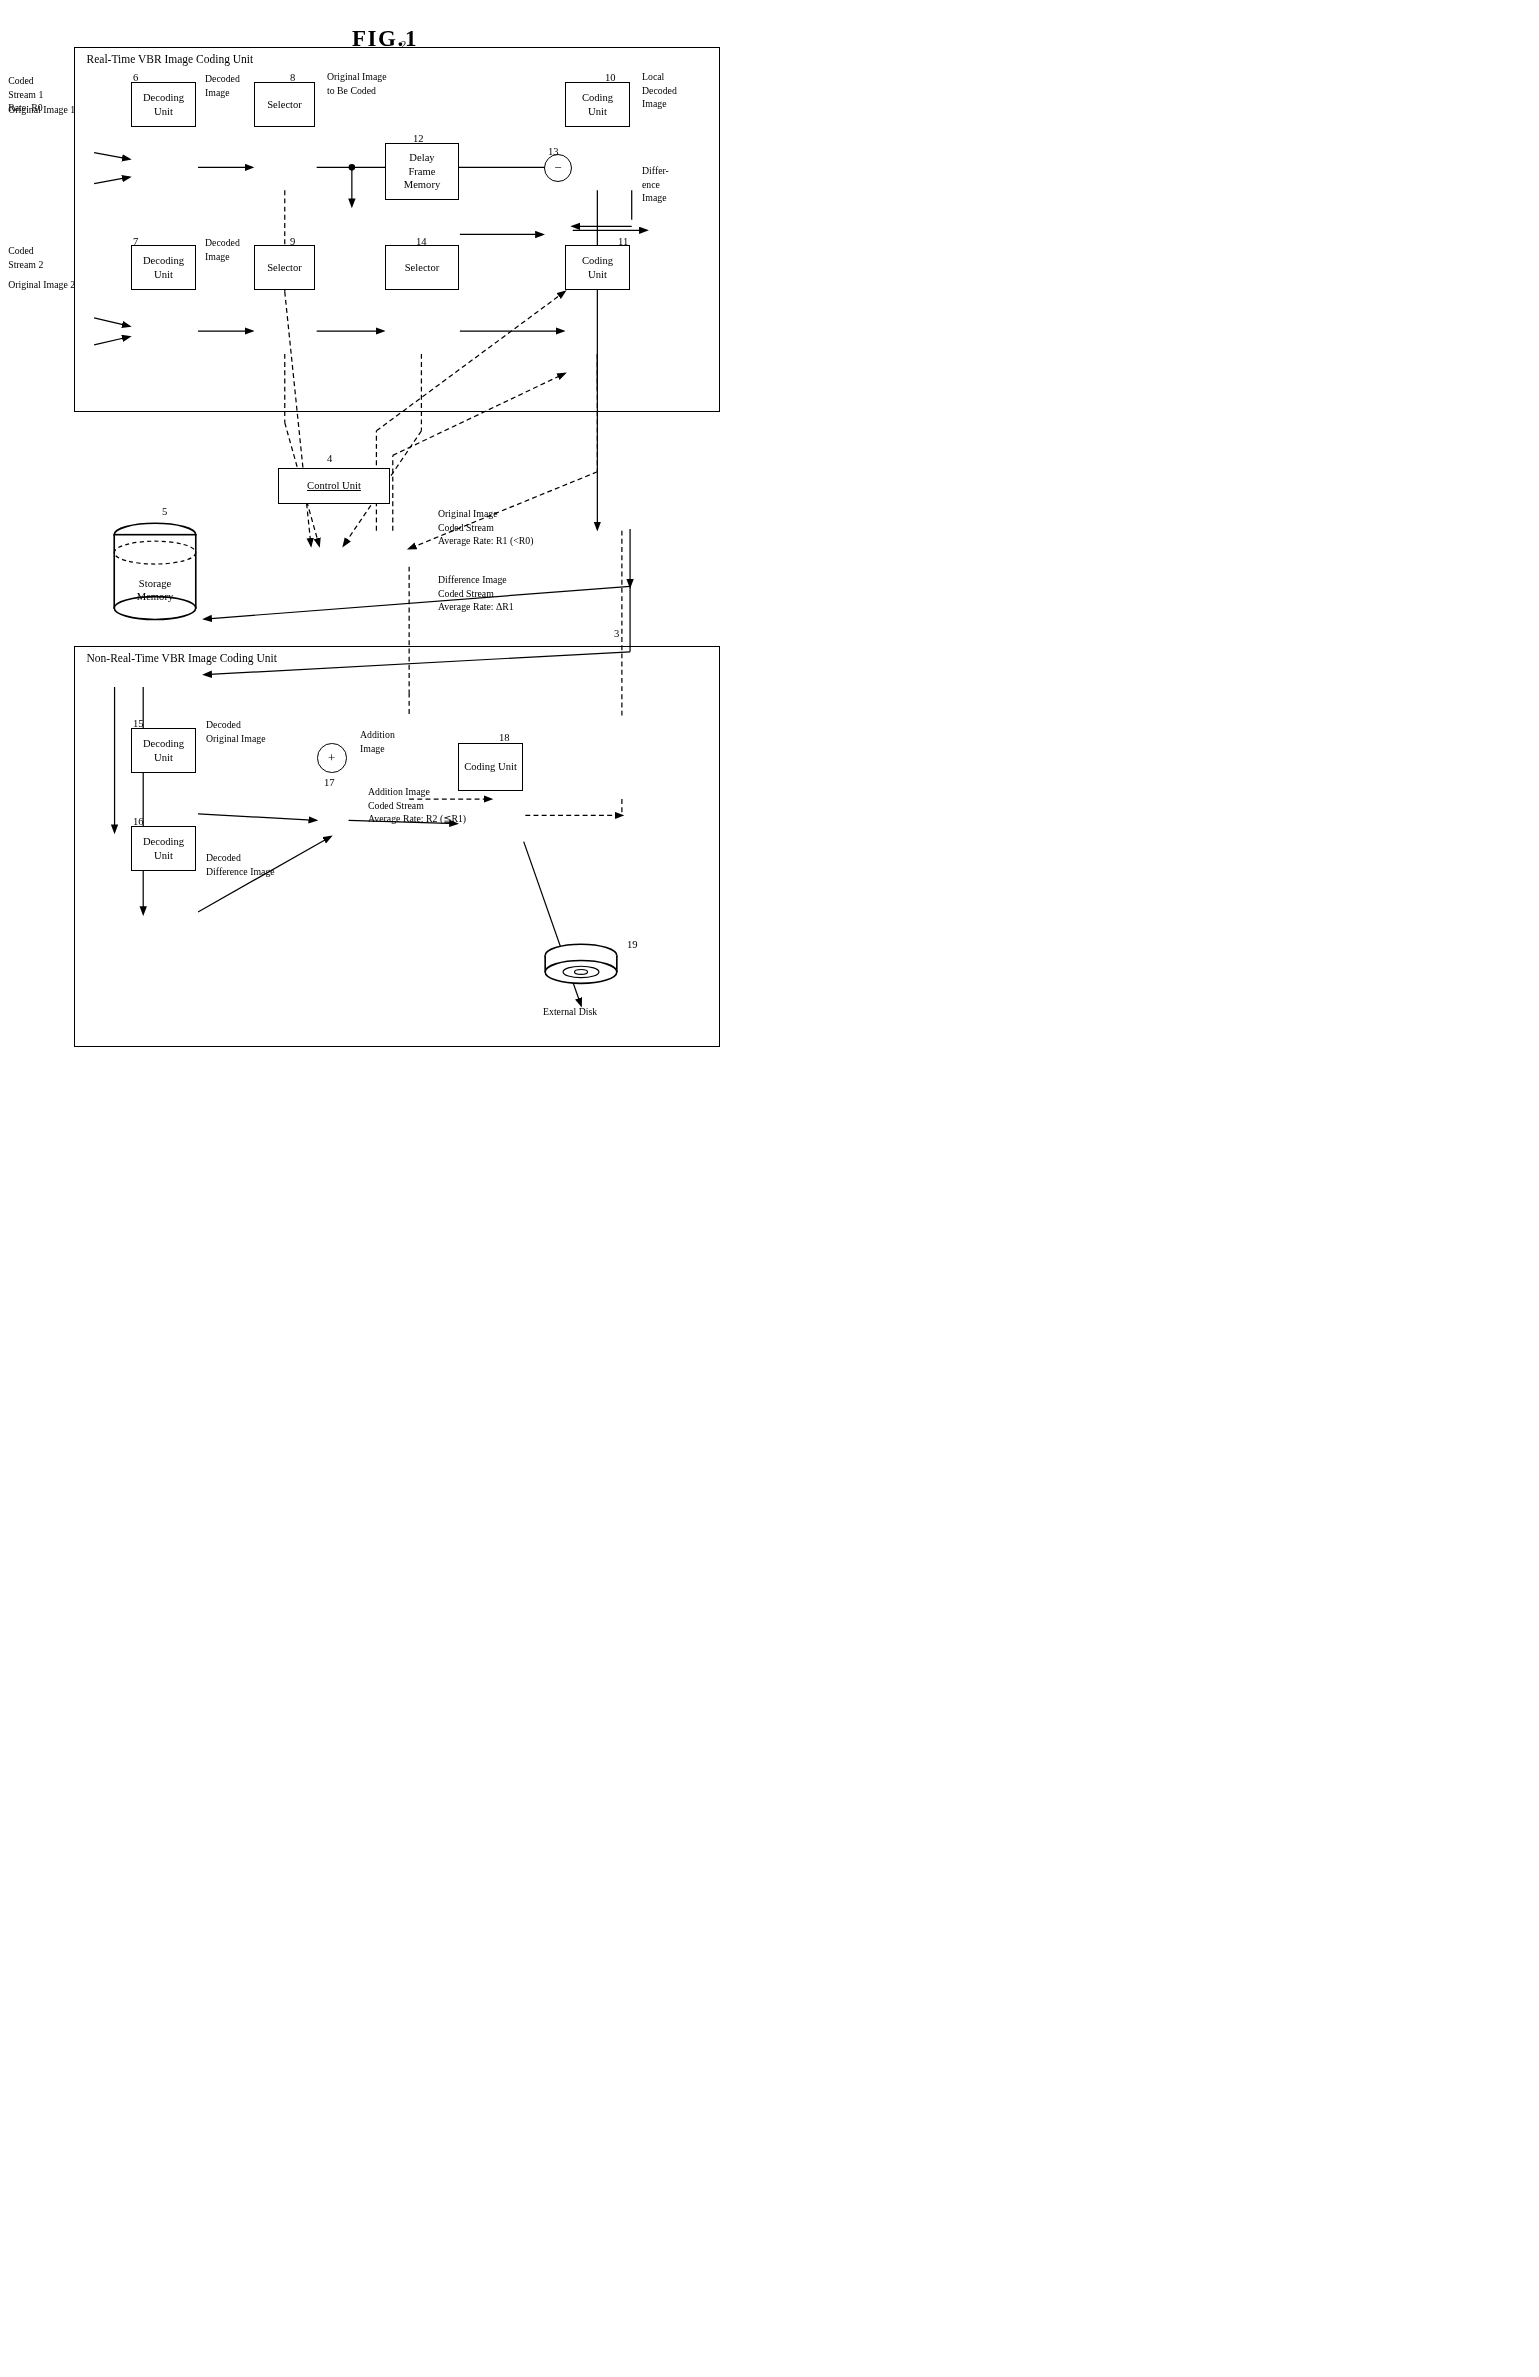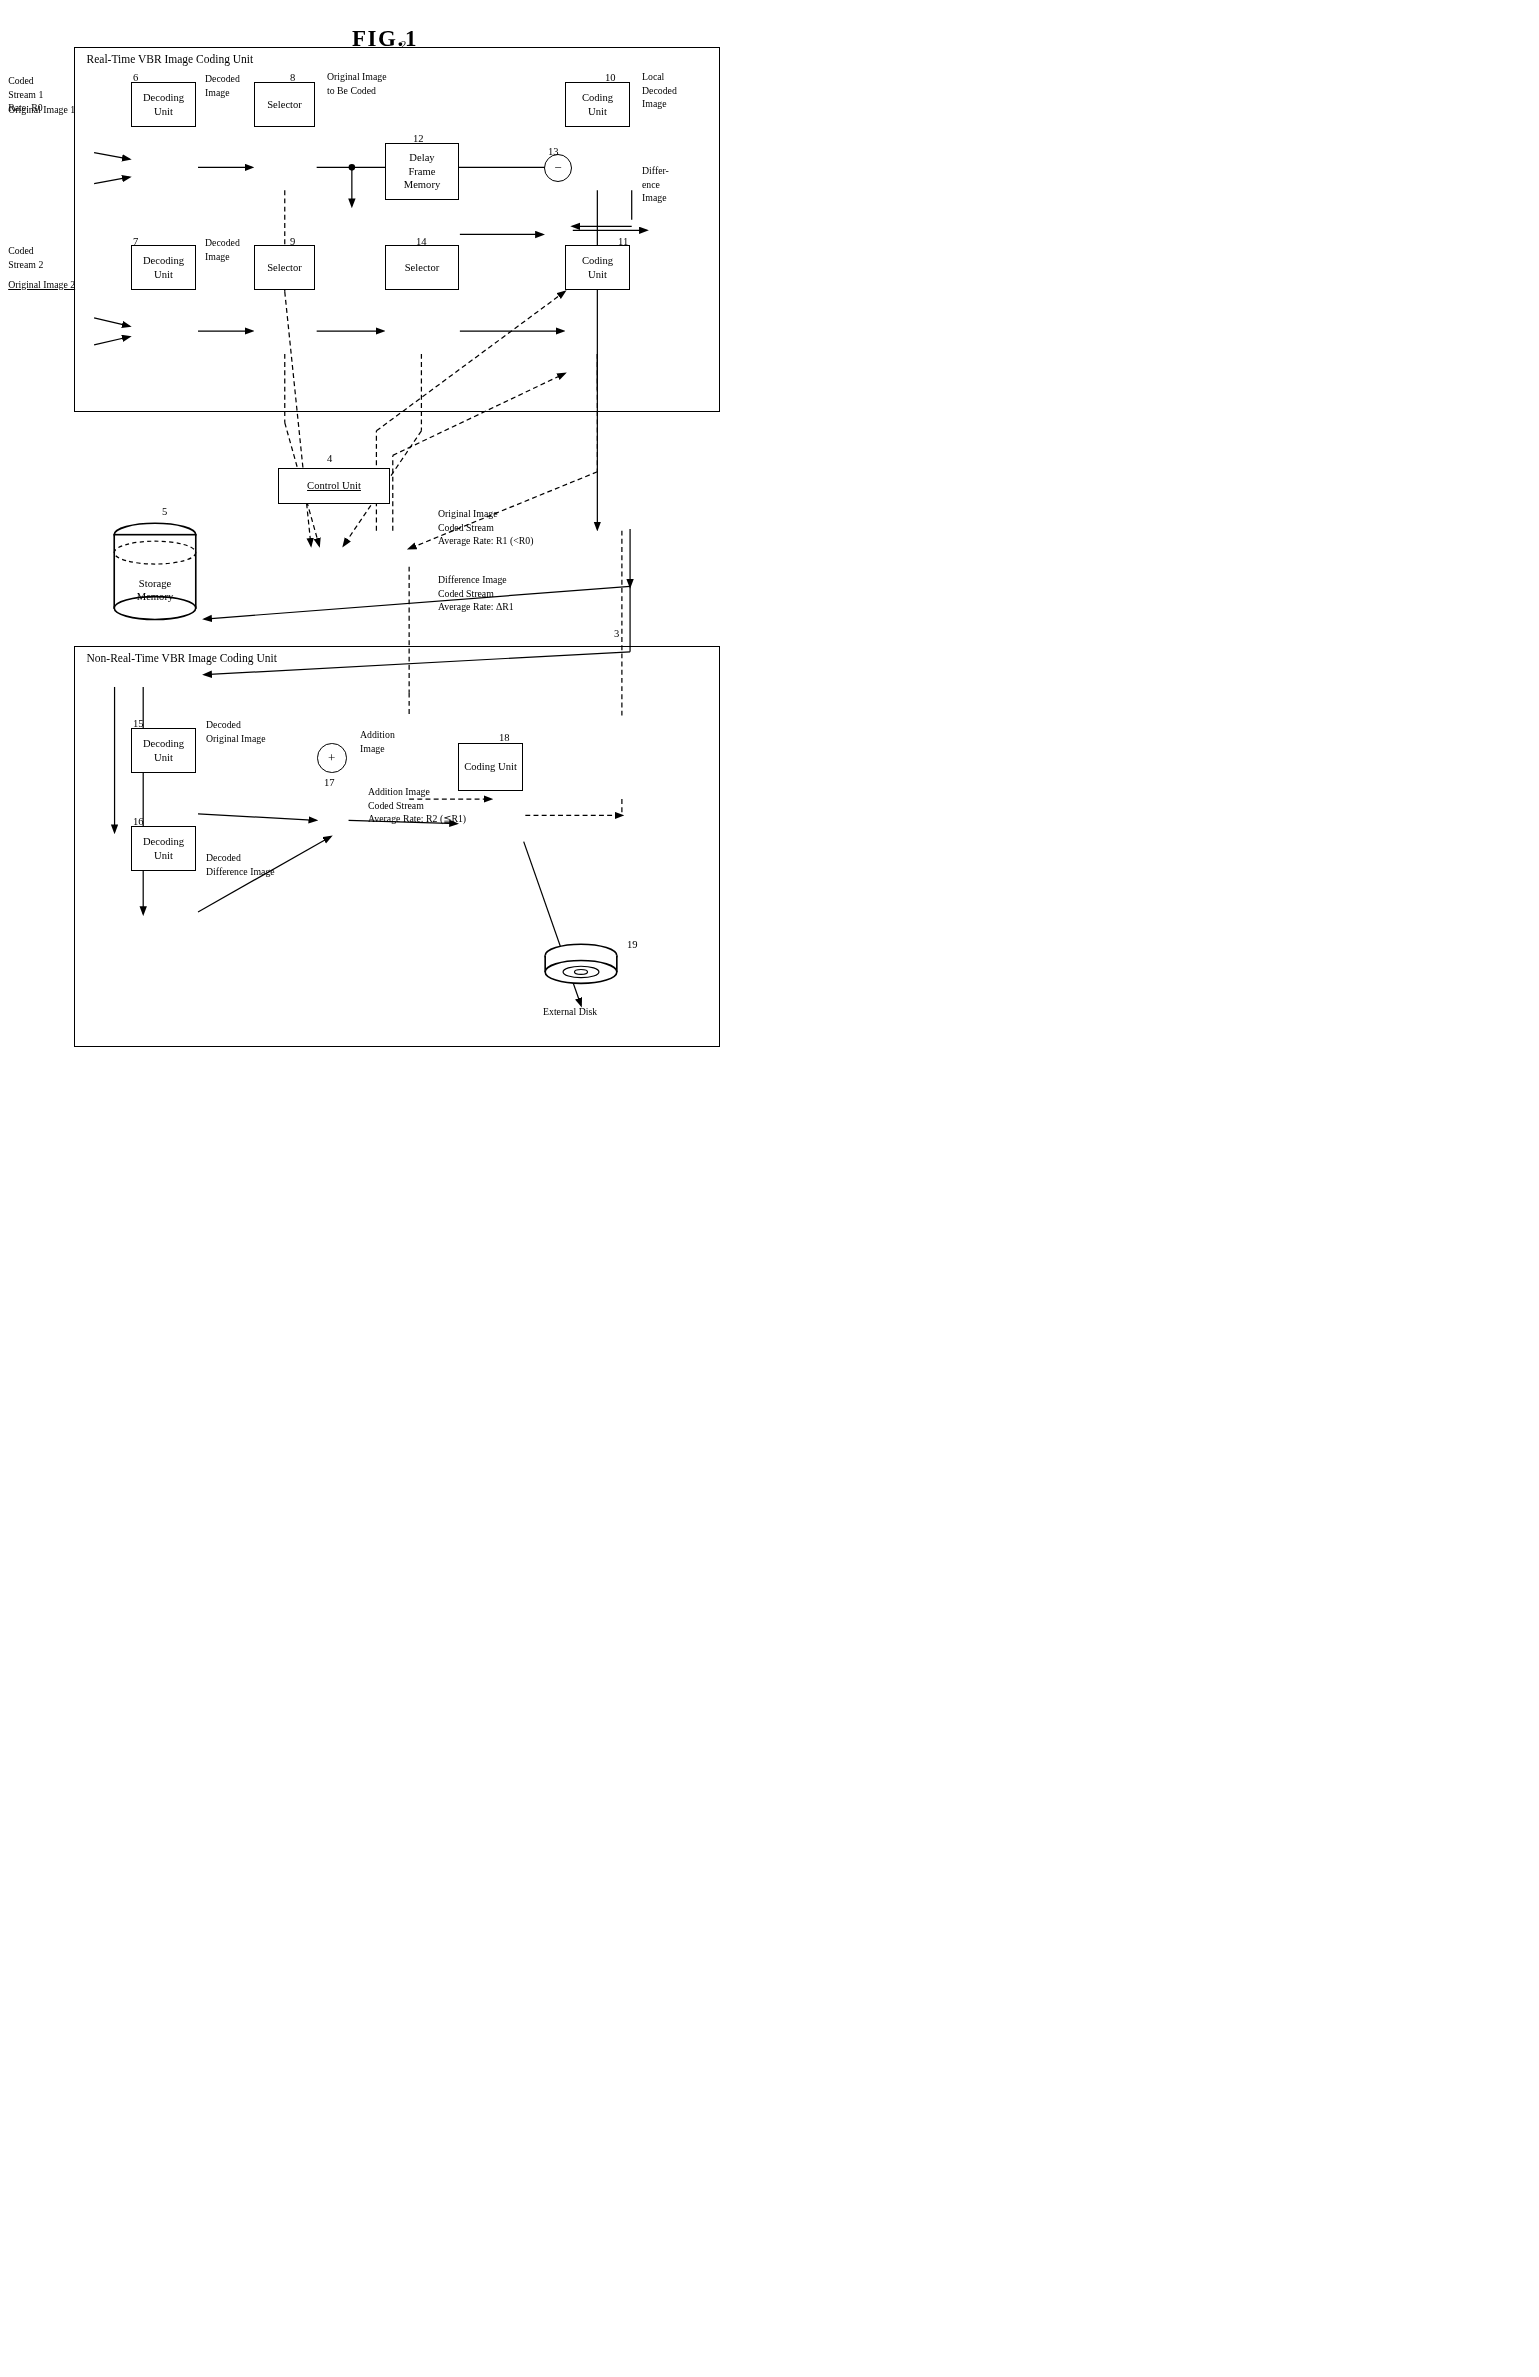--- a/index.html
+++ b/index.html
@@ -141,21 +141,21 @@
   <div class="box" style="top:143px; left:385px; width:74px; height:57px;">Delay<br>Frame<br>Memory</div>
   <div class="num-label" style="top:133px; left:413px;">12</div>
 
   <div class="circle-op" style="top:154px; left:544px; width:28px; height:28px;">−</div>
   <div class="num-label" style="top:146px; left:548px;">13</div>
 
   <div class="text-label" style="top:164px; left:642px;">Differ-<br>ence<br>Image</div>
 
   <div class="text-label" style="top:244px; left:8.2px;">Coded<br>Stream 2</div>
 
-  <div class="text-label" style="top:278px; left:8.2px;text-decoration:underline;">Original Image 2</div>
+  <div class="text-label" style="top:278px; left:8.2px;">Original Image 2</div>
 
   <div class="box" style="top:245px; left:131px; width:65px; height:45px;">Decoding<br>Unit</div>
   <div class="num-label" style="top:236px; left:133px;">7</div>
 
   <div class="text-label" style="top:236px; left:205px;">Decoded<br>Image</div>
 
   <div class="box" style="top:245px; left:254px; width:61px; height:45px;">Selector</div>
   <div class="num-label" style="top:236px; left:290px;">9</div>
 
   <div class="box" style="top:245px; left:385px; width:74px; height:45px;">Selector</div>

